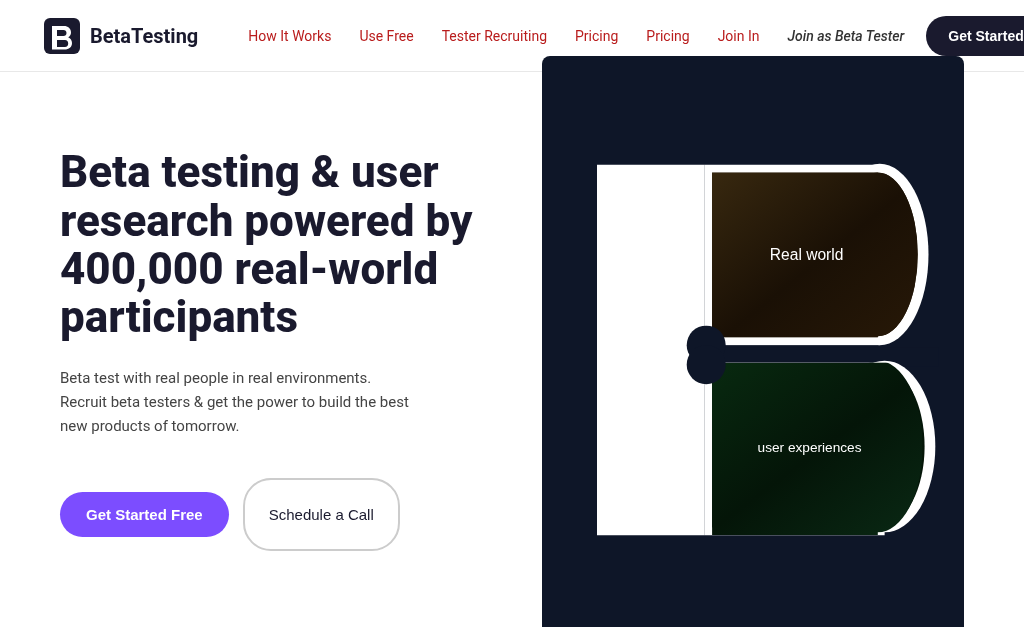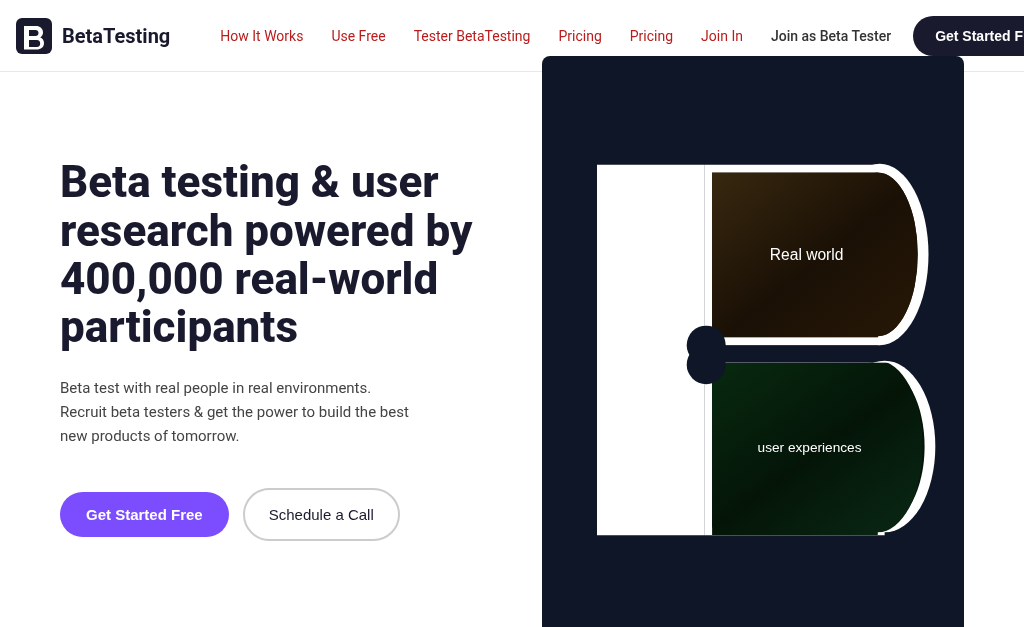--- a/index.html
+++ b/index.html
@@ -13,21 +13,21 @@
       background: #ffffff;
       width: 1024px;
       height: 627px;
       overflow: hidden;
     }
 
     
     nav {
       display: flex;
       align-items: center;
-      padding: 0 16px;
+      padding: 0 44px;
       height: 72px;
       border-bottom: 1px solid #e8e8e8;
       background: #fff;
     }
 
     .logo-area {
       display: flex;
       align-items: center;
       gap: 10px;
       margin-right: 36px;
@@ -63,20 +63,21 @@
     }
 
     .nav-cta-outline {
       font-size: 14px;
       color: #333;
       text-decoration: none;
       padding: 0 14px;
       font-weight: 500;
       white-space: nowrap;
       cursor: pointer;
+      font-style: italic;
     }
 
     .btn-get-started-nav {
       background: #1a1a2e;
       color: #fff;
       border: none;
       border-radius: 28px;
       padding: 12px 22px;
       font-size: 14px;
       font-weight: 600;
@@ -130,21 +131,21 @@
       font-size: 15px;
       font-weight: 600;
       cursor: pointer;
     }
 
     .btn-secondary {
       background: transparent;
       color: #1a1a2e;
       border: 2px solid #ccc;
       border-radius: 28px;
-      padding: 16px 24px;
+      padding: 26px 24px;
       font-size: 15px;
       font-weight: 500;
       cursor: pointer;
     }
 
     
     .hero-right {
       flex: 1;
       max-width: 470px;
       height: 588px;
@@ -166,21 +167,21 @@
     <svg class="logo-icon" viewBox="0 0 36 36" fill="none" xmlns="http://www.w3.org/2000/svg">
       <rect width="36" height="36" rx="6" fill="#1a1a2e"></rect>
       <path d="M8 8h12c4 0 7 2.5 7 6.5 0 2-1 3.8-2.8 4.8C26.5 20.4 28 22.5 28 25c0 4.2-3 6.5-7.5 6.5H8V8zm5 4v6h6.5c1.8 0 3-1 3-3s-1.2-3-3-3H13zm0 10v7H21c2 0 3.2-1.2 3.2-3.5S23 22 21 22H13z" fill="white"></path>
     </svg>
     <span class="logo-text">BetaTesting</span>
   </a>
 
   <div class="nav-links">
     <a class="nav-link" href="#">How It Works</a>
     <a class="nav-link" href="#">Use Free</a>
-    <a class="nav-link" href="#">Tester BetaTesting</a>
+    <a class="nav-link" href="#">Tester Recruiting</a>
     <a class="nav-link" href="#">Pricing</a>
     <a class="nav-link" href="#">Pricing</a>
     <a class="nav-link" href="#">Join In</a>
     <a class="nav-cta-outline" href="#">Join as Beta Tester</a>
   </div>
 
   <button class="btn-get-started-nav">Get Started Free</button>
 </nav>
 
 <section class="hero">

